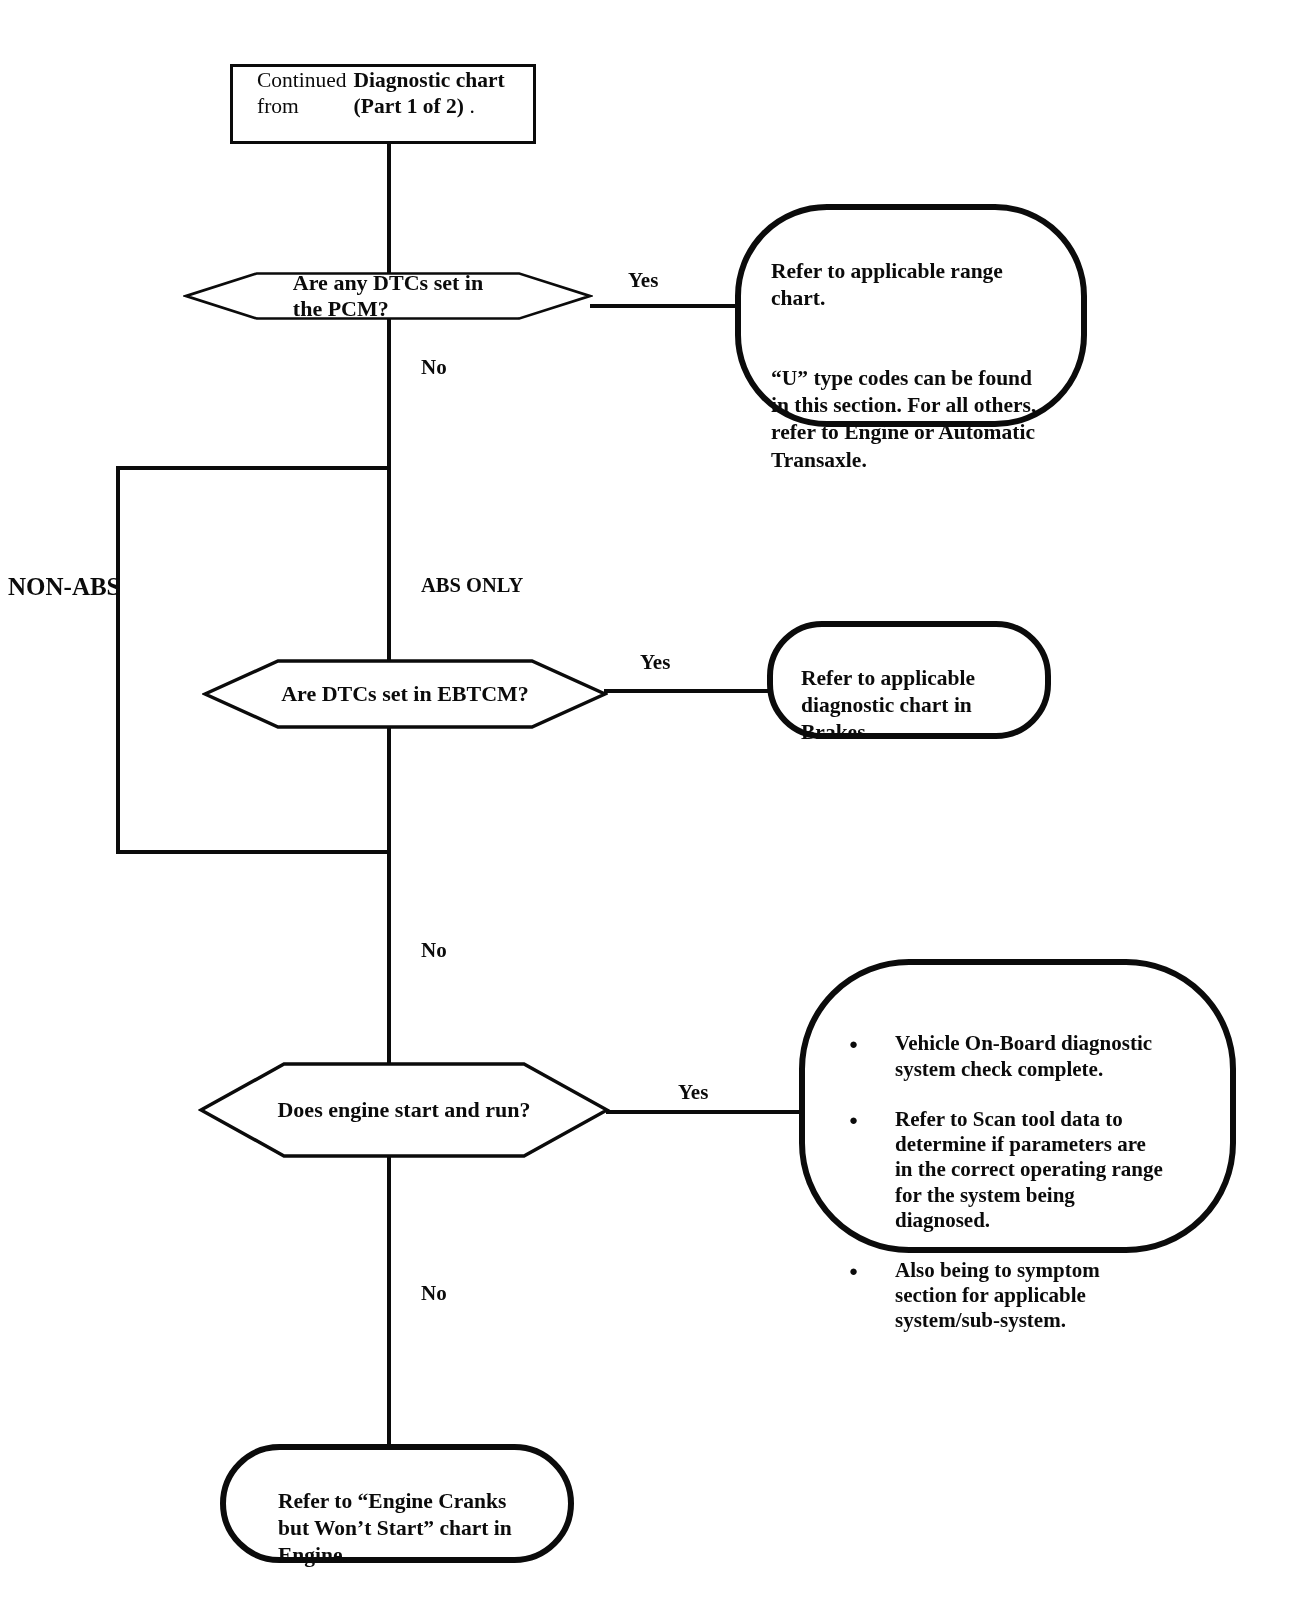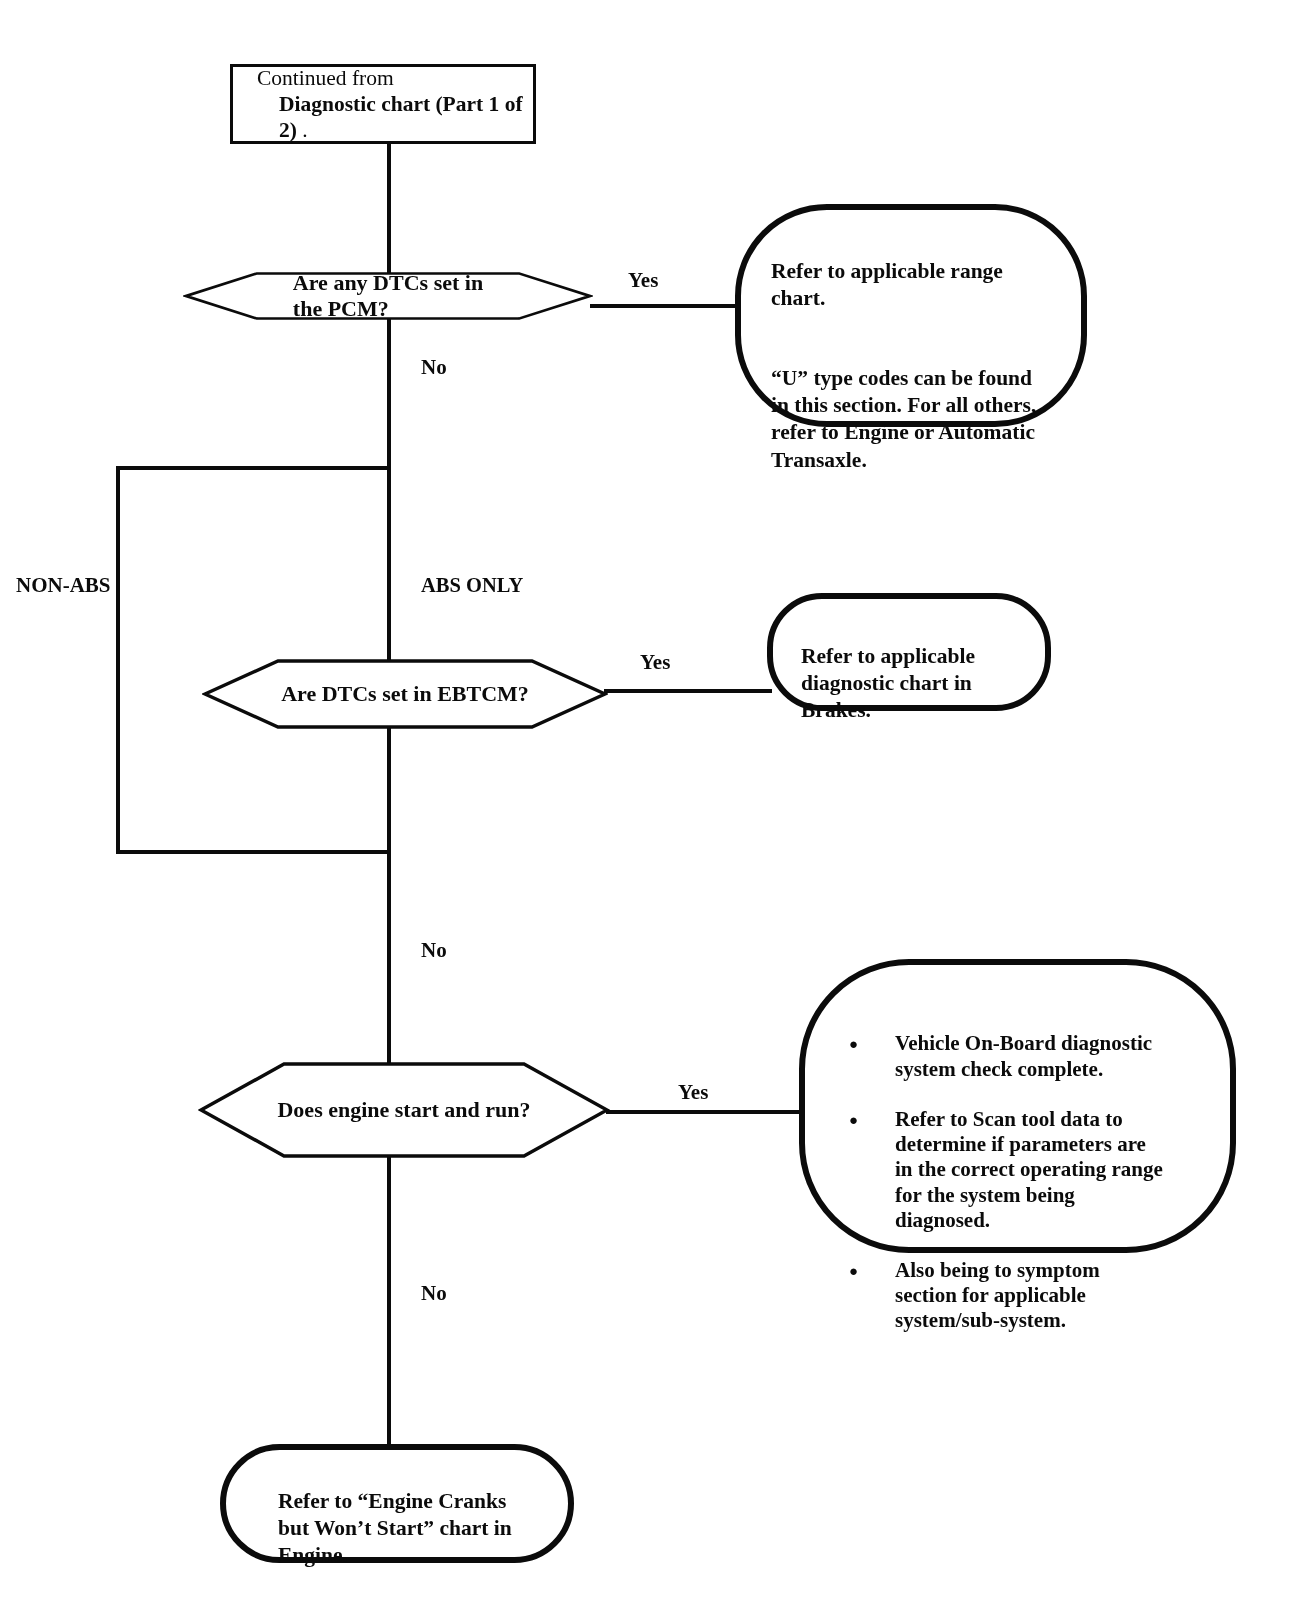--- a/index.html
+++ b/index.html
@@ -30,28 +30,27 @@
   .node {
     position: absolute;
     box-sizing: border-box;
   }
   
   .start-box {
     left: 230px; top: 64px; width: 306px; height: 80px;
     background: #ffffff;
     border: 3px solid #0b0b0b;
     display: flex;
-    flex-direction: column;
     justify-content: center;
     padding-left: 24px;
     font-size: 21.5px;
     line-height: 1.22;
   }
   .start-box .l1 { font-weight: normal; }
-  .start-box .l2 { font-weight: bold; margin-left: 22px; }
+  .start-box .l2 { font-weight: bold; margin-left: 7px; }
   .start-box .l2 .suffix { font-weight: normal; }
   
   .hex {
     position: absolute;
   }
   .hex svg {
     position: absolute;
     left: 0; top: 0;
     width: 100%; height: 100%;
   }
@@ -81,23 +80,23 @@
     line-height: 1.26;
     white-space: pre-line;
   }
   .term1 {
     left: 735px; top: 204px; width: 352px; height: 223px;
     border-radius: 92px;
     padding: 21px 24px 0 30px;
   }
   .term1 .para2 { margin-top: 26px; }
   .term2 {
-    left: 767px; top: 593px; width: 284px; height: 118px;
+    left: 767px; top: 621px; width: 284px; height: 118px;
     border-radius: 55px;
-    padding: 17px 18px 0 28px;
+    padding: 11px 18px 0 28px;
   }
   .term3 {
     left: 799px; top: 959px; width: 437px; height: 294px;
     border-radius: 110px;
     padding: 16px 24px 0 44px;
     font-size: 21px;
     line-height: 1.2;
   }
   .term3 ul {
     list-style: none;
@@ -122,21 +121,21 @@
   }
   
   .edge-label {
     position: absolute;
     font-weight: bold;
     font-size: 21px;
     white-space: nowrap;
   }
   .lbl-yes1 { left: 628px; top: 268px; }
   .lbl-no1  { left: 421px; top: 355px; }
-  .lbl-nonabs { left: 16px;   top: 573px; font-size: 21px; }
+  .lbl-nonabs { left: 8px;   top: 573px; font-size: 25px; }
   .lbl-absonly{ left: 421px; top: 566px; font-size: 20.5px; margin-top: 8px; }
   .lbl-yes2 { left: 640px; top: 650px; }
   .lbl-no2  { left: 421px; top: 938px; }
   .lbl-yes3 { left: 678px; top: 1080px; }
   .lbl-no3  { left: 421px; top: 1281px; }
 </style>
 </head>
 <body>
 
 <div class="canvas">

